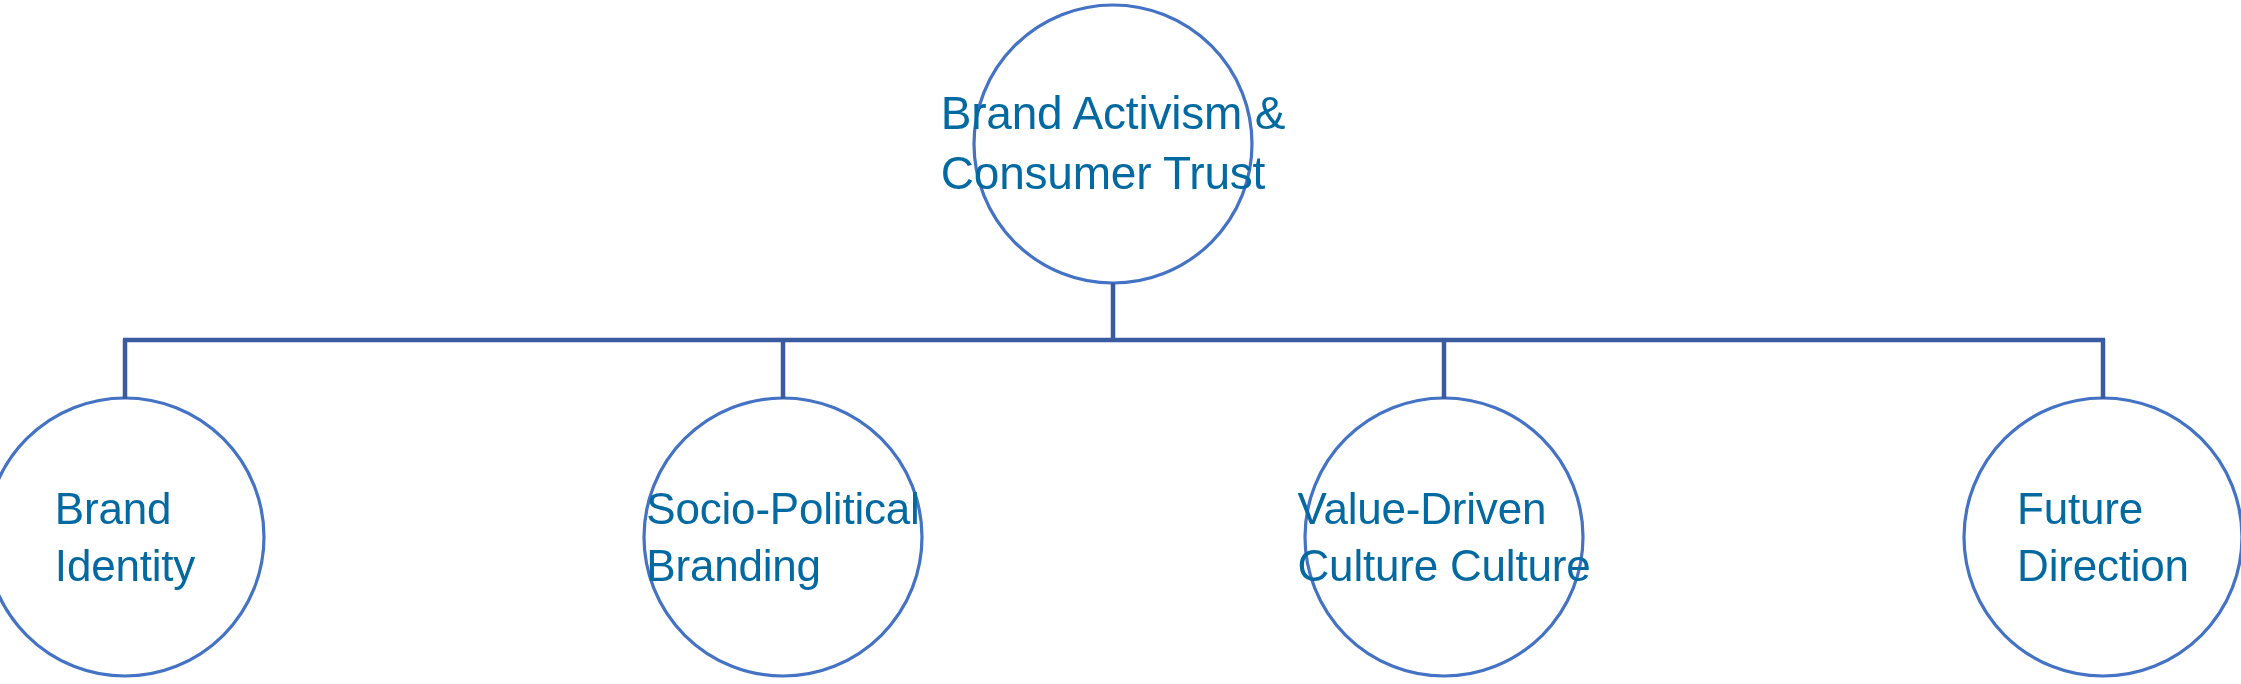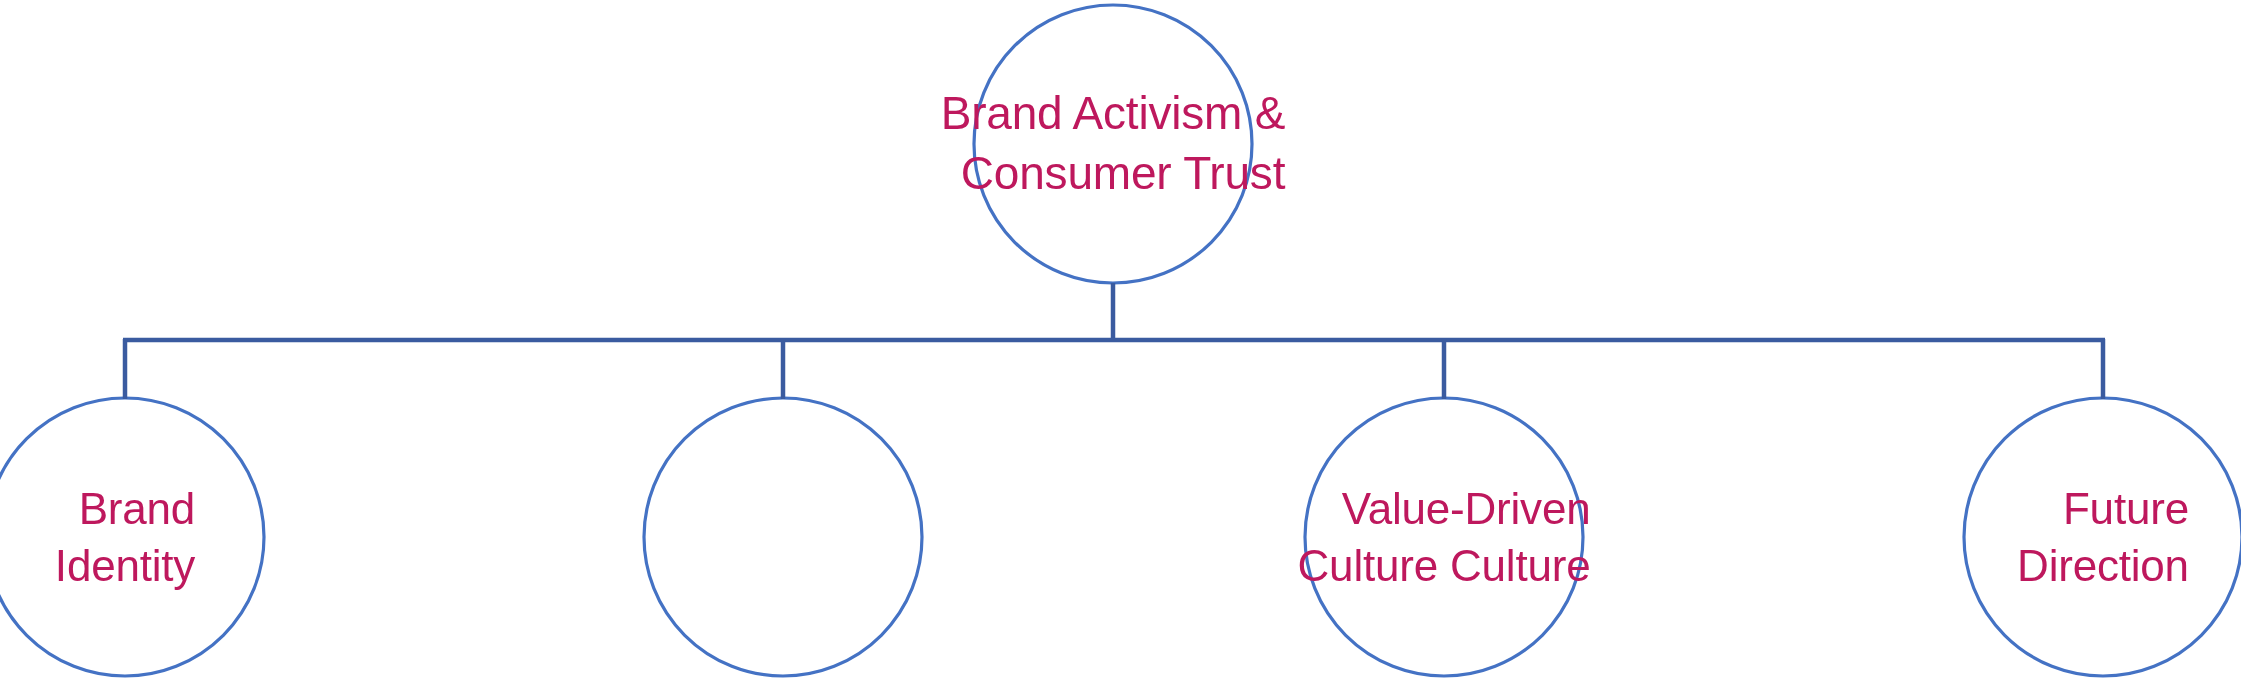--- a/index.html
+++ b/index.html
@@ -23,22 +23,22 @@
     top: 0;
     width: 2241px;
     height: 684px;
     pointer-events: none;
   }
   .node {
     position: absolute;
     display: flex;
     align-items: center;
     justify-content: center;
-    text-align: right;
-    color: #be185d;
+    text-align: left;
+    color: #0369a1;
     line-height: 1.30;
     white-space: pre-line;
     letter-spacing: -0.2px;
   }
   .node-root {
     font-size: 46px;
   }
   .node-child {
     font-size: 44px;
   }
@@ -72,20 +72,22 @@
 
     <line x1="2103" y1="339" x2="2103" y2="399" stroke="#3A5BA0" stroke-width="4.5"></line>
   </svg>
 
   <div class="node node-root" style="left:713px; top:44px; width:800px; height:200px;">Brand Activism &amp;
 Consumer Trust</div>
 
   <div class="node node-child" style="left:-175px; top:437px; width:600px; height:200px;">Brand
 Identity</div>
 
+  <div class="node node-child" style="left:483px; top:437px; width:600px; height:200px;">Socio-Political
+Branding</div>
 
   <div class="node node-child" style="left:1124px; top:437px; width:640px; height:200px;">Value-Driven
 Culture Culture</div>
 
   <div class="node node-child" style="left:1803px; top:437px; width:600px; height:200px;">Future
 Direction</div>
 
 </div>
 
 </body></html>

